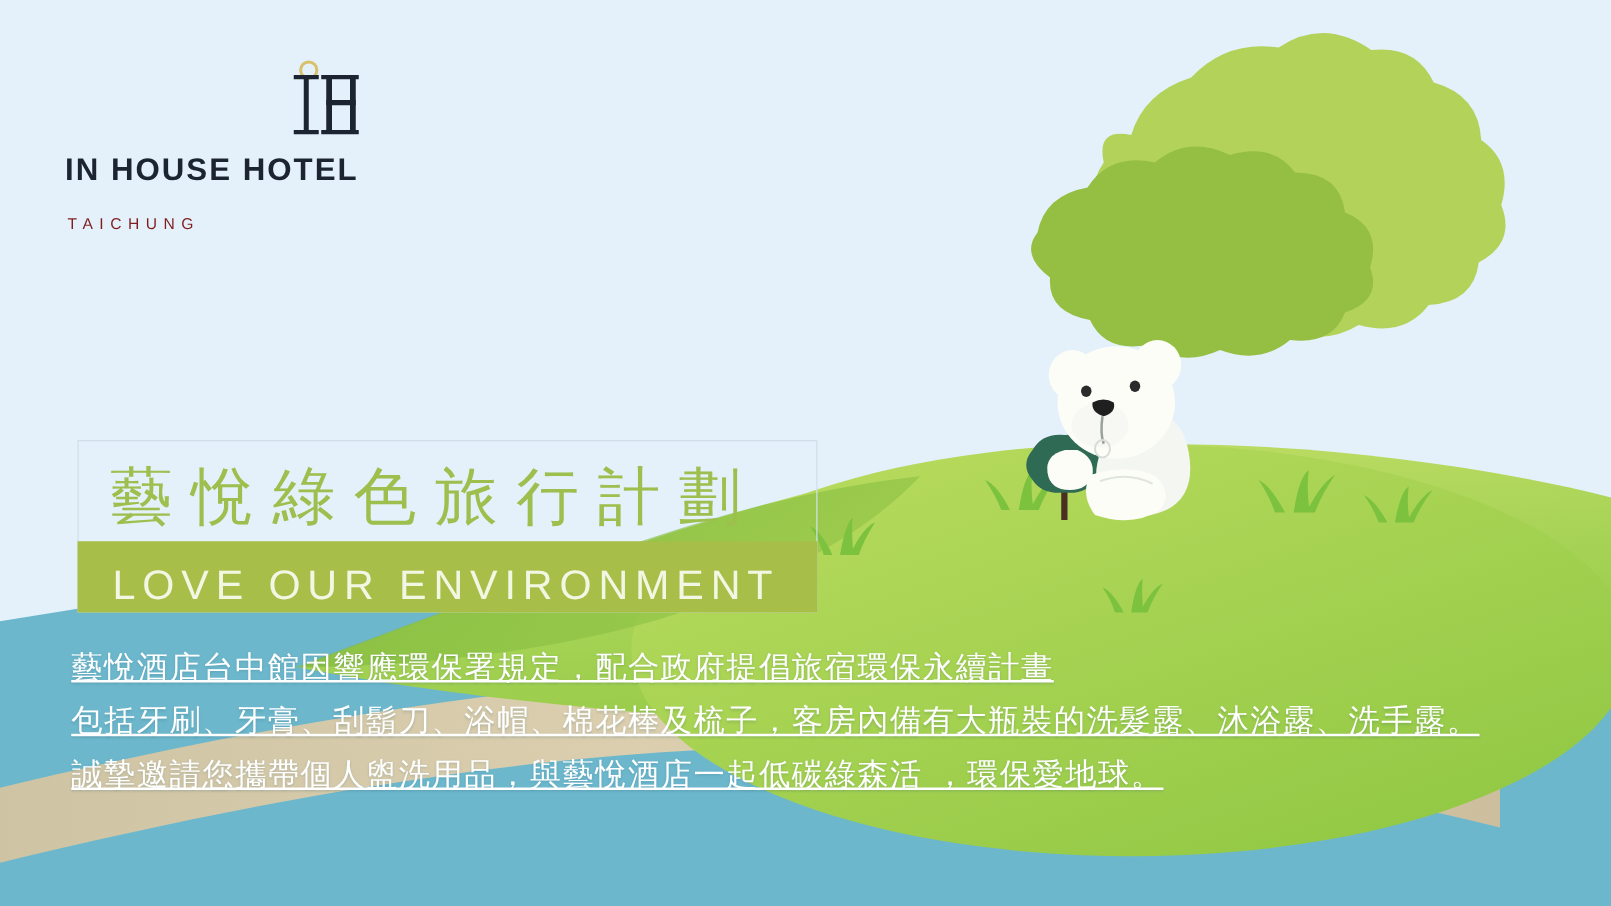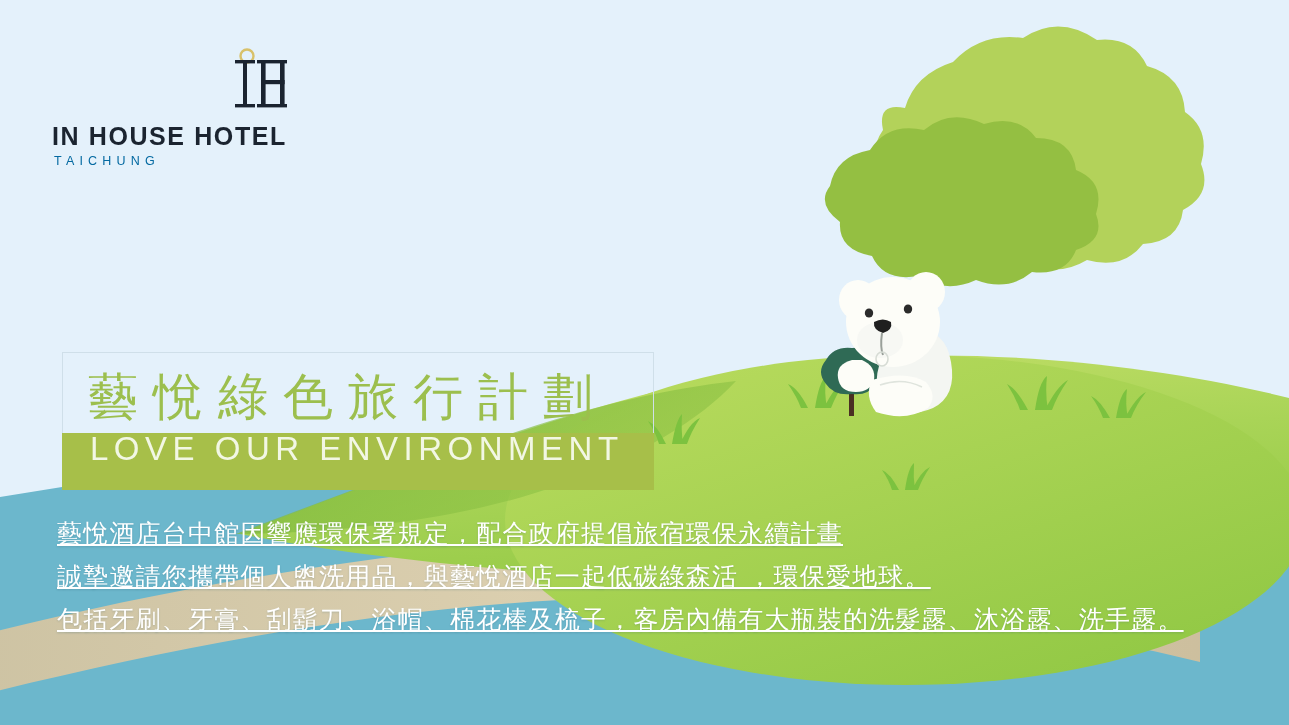--- a/index.html
+++ b/index.html
@@ -15,21 +15,21 @@
 
   
   .logo{position:absolute;left:52px;top:48px;display:flex;align-items:flex-end;gap:14px;flex-direction:column;}
   .logo-mark{position:relative;width:58px;height:62px;}
   .logo-text{display:flex;flex-direction:column;justify-content:flex-end;padding-bottom:2px;}
   .logo-main{
     font-size:25px;font-weight:bold;letter-spacing:1.6px;color:#1b2430;
     line-height:1;white-space:nowrap;
   }
   .logo-sub{
-    font-size:12.5px;letter-spacing:5.2px;color:#0369a1;margin-top:5px;
+    font-size:12.5px;letter-spacing:5.2px;color:#7f1d1d;margin-top:23px;
     padding-left:2px;white-space:nowrap;
   }
 
   
   .title-block{position:absolute;left:62px;top:352px;width:594px;}
   .title-outline{
     position:absolute;left:0;top:0;width:592px;height:138px;
     border:1px solid #cfdfe9;box-sizing:border-box;pointer-events:none;
   }
   .title-cn{
@@ -37,21 +37,21 @@
     font-family:"DejaVu Sans","Liberation Sans",sans-serif;
     font-size:50px;color:#9cbf4e;letter-spacing:15px;
     padding:16px 0 0 26px;line-height:1.18;white-space:nowrap;
     font-weight:400;
   }
   .title-en-band{
     position:absolute;left:0;top:81px;width:592px;height:57px;
     background:#a7bf49;z-index:1;
   }
   .title-en{
-    position:absolute;left:0;top:68px;width:592px;height:57px;z-index:2;
+    position:absolute;left:0;top:87px;width:592px;height:57px;z-index:2;
     display:flex;align-items:center;
     font-size:33px;letter-spacing:5.5px;color:#f2f7e4;
     padding-left:28px;box-sizing:border-box;white-space:nowrap;
   }
 
   
   .body-copy{
     position:absolute;left:57px;top:512px;z-index:6;
     font-family:"DejaVu Sans","Liberation Sans",sans-serif;
     color:#ffffff;font-size:25px;line-height:43px;letter-spacing:1.2px;
@@ -177,17 +177,17 @@
 
   <div class="title-block">
     <div class="title-outline"></div>
     <div class="title-en-band"></div>
     <div class="title-cn">藝悅綠色旅行計劃</div>
     <div class="title-en">LOVE OUR ENVIRONMENT</div>
   </div>
 
   <div class="body-copy">
     <div>藝悅酒店台中館因響應環保署規定，配合政府提倡旅宿環保永續計畫</div>
+    <div>包括牙刷、牙膏、刮鬍刀、浴帽、棉花棒及梳子，客房內備有大瓶裝的洗髮露、沐浴露、洗手露。</div>
     <div>誠摯邀請您攜帶個人盥洗用品，與藝悅酒店一起低碳綠森活 ，環保愛地球。</div>
-    <div>包括牙刷、牙膏、刮鬍刀、浴帽、棉花棒及梳子，客房內備有大瓶裝的洗髮露、沐浴露、洗手露。</div>
   </div>
 
 </div>
 
 </body></html>

